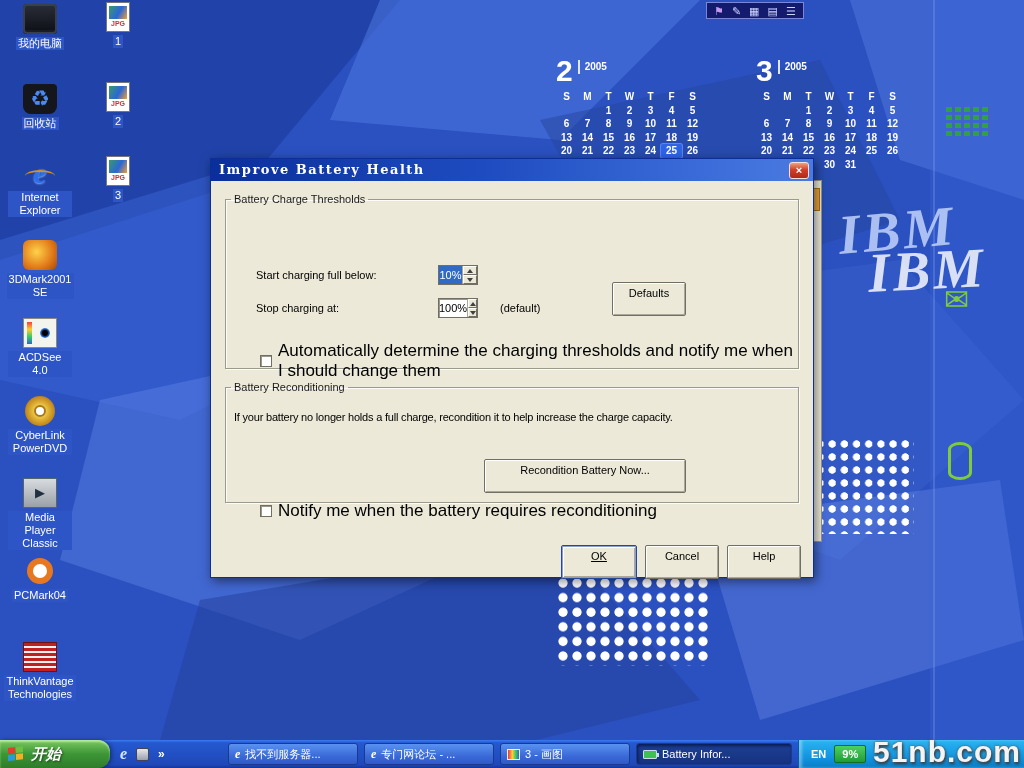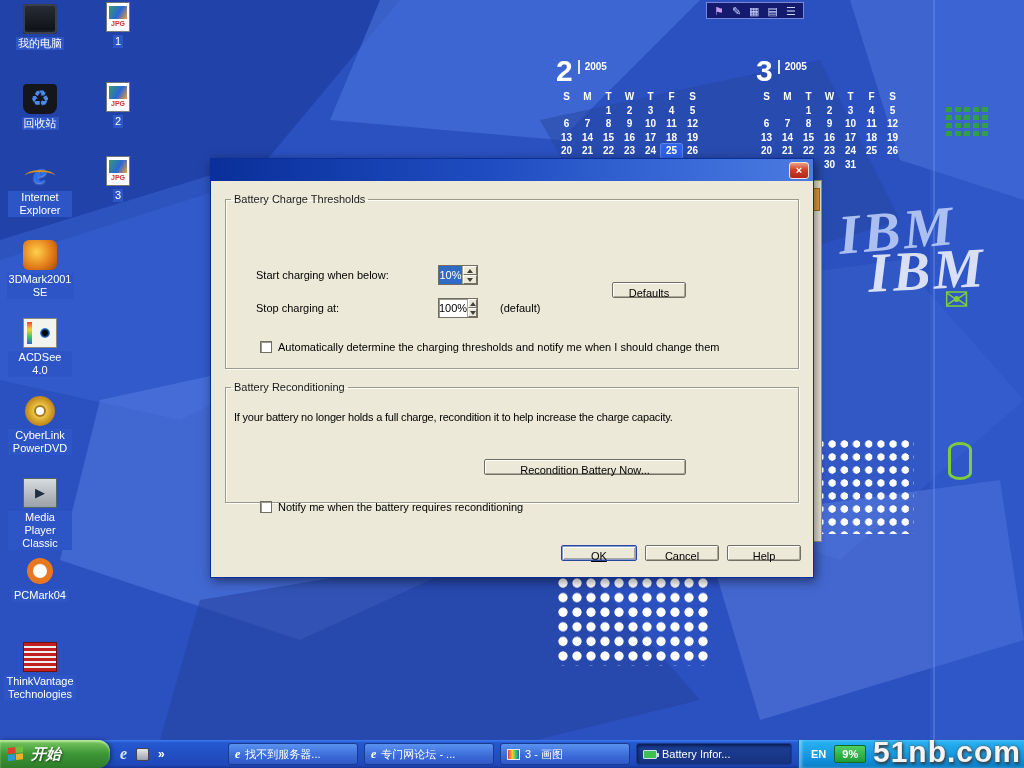--- a/index.html
+++ b/index.html
@@ -72,23 +72,23 @@
   .g2{top:222px;height:122px;}
   .desc{position:absolute;left:8px;font-size:11px;color:#000;white-space:nowrap;letter-spacing:-0.2px;}
   .flabel{position:absolute;font-size:11px;color:#000;}
   .spin{position:absolute;display:flex;width:40px;height:20px;background:#fff;border:1px solid #716f64;box-shadow:inset 1px 1px 0 #9a9888;}
   .spin-val{flex:1;font:11px/18px "Liberation Sans",sans-serif;color:#000;text-align:center;}
   .spin-val.sel{background:#316ac5;color:#fff;}
   .spin-btns{display:flex;flex-direction:column;width:15px;border-left:1px solid #aca899;}
   .sb{flex:1;background:#ece9d8;border:1px solid;border-color:#fff #716f64 #716f64 #fff;display:flex;align-items:center;justify-content:center;cursor:pointer;}
   .tri-up{width:0;height:0;border-left:3px solid transparent;border-right:3px solid transparent;border-bottom:4px solid #404040;}
   .tri-down{width:0;height:0;border-left:3px solid transparent;border-right:3px solid transparent;border-top:4px solid #404040;}
-  .cb{position:absolute;display:flex;align-items:center;gap:6px;font-size:11px;color:#000;}
+  .cb{position:absolute;display:flex;align-items:center;gap:6px;font-size:17px;color:#000;}
   .cb-box{width:12px;height:12px;background:#fff;border:1px solid #716f64;box-shadow:inset 1px 1px 0 #9a9888;flex:none;cursor:pointer;}
-  .btn{position:absolute;height:16px;background:#ece9d8;border:1px solid #716f64;border-radius:2px;box-shadow:inset 1px 1px 0 #fff, inset -1px -1px 0 #aca899;font:11px/20px "Liberation Sans",sans-serif;color:#000;text-align:center;cursor:pointer;}
+  .btn{position:absolute;height:34px;background:#ece9d8;border:1px solid #716f64;border-radius:2px;box-shadow:inset 1px 1px 0 #fff, inset -1px -1px 0 #aca899;font:11px/20px "Liberation Sans",sans-serif;color:#000;text-align:center;cursor:pointer;}
   .btn.default-btn{border-color:#26489c;box-shadow:inset 0 0 0 1px #8a9cd0, inset 2px 2px 0 #fff, inset -2px -2px 0 #aca899;text-decoration:underline;}
 
   
   .taskbar{position:absolute;left:0;bottom:0;width:1024px;height:28px;z-index:90;background:linear-gradient(#3d7cf0,#2558d0 10%,#1f48b8 88%,#15369a);}
   .start{position:absolute;left:0;top:0;width:110px;height:28px;background:linear-gradient(#7cc962,#3d9636 50%,#2f7c2a);border-radius:0 12px 12px 0;display:flex;align-items:center;gap:6px;padding-left:8px;box-shadow:inset 0 2px 2px rgba(220,255,190,.6), 2px 0 4px rgba(0,0,0,.35);cursor:pointer;}
   .start-label{color:#fff;font:bold italic 15px "Liberation Sans",sans-serif;text-shadow:1px 1px 2px #1a4a14;}
   .flag{width:17px;height:15px;display:grid;grid-template-columns:7px 7px;grid-template-rows:6px 6px;gap:1px;transform:skewY(-6deg);}
   .flag i{display:block;}
   .flag i:nth-child(1){background:#e23c2c;}
   .flag i:nth-child(2){background:#6fbf3f;}
@@ -311,27 +311,28 @@
         <span class="jpg-badge">JPG</span>
       </div>
     <div class="di-label">3</div>
   </div>
 
   <div class="bg-window"></div>
   <div class="bg-window-tab"></div>
 
   <div class="dialog">
     <div class="titlebar">
+      <span class="title">Improve Battery Health</span>
       <span class="close">×</span>
     </div>
 
     <fieldset class="group g1">
       <legend>Battery Charge Thresholds</legend>
 
-      <div class="flabel" style="left:30px;top:64px;">Start charging when below:</div>
+      <div class="flabel" style="left:30px;top:64px;">Start charging full below:</div>
       <span class="spin" style="left:212px;top:60px;">
         <span class="spin-val sel">10%</span>
         <span class="spin-btns">
           <span class="sb">
               <i class="tri-up"></i>
             </span>
           <span class="sb">
               <i class="tri-down"></i>
             </span>
         </span>

